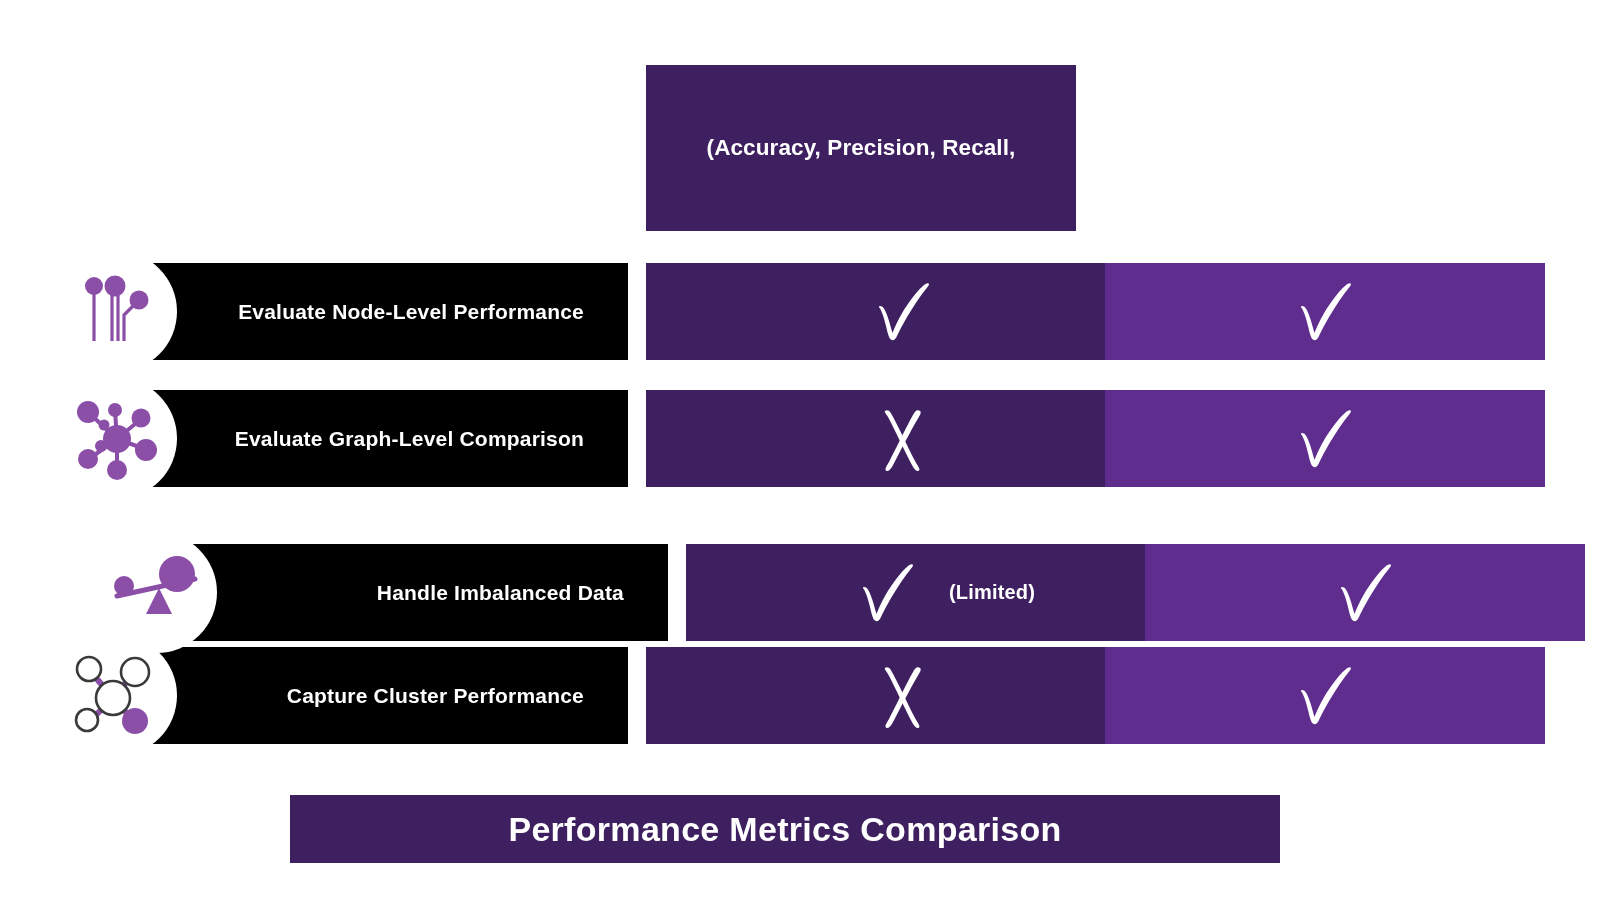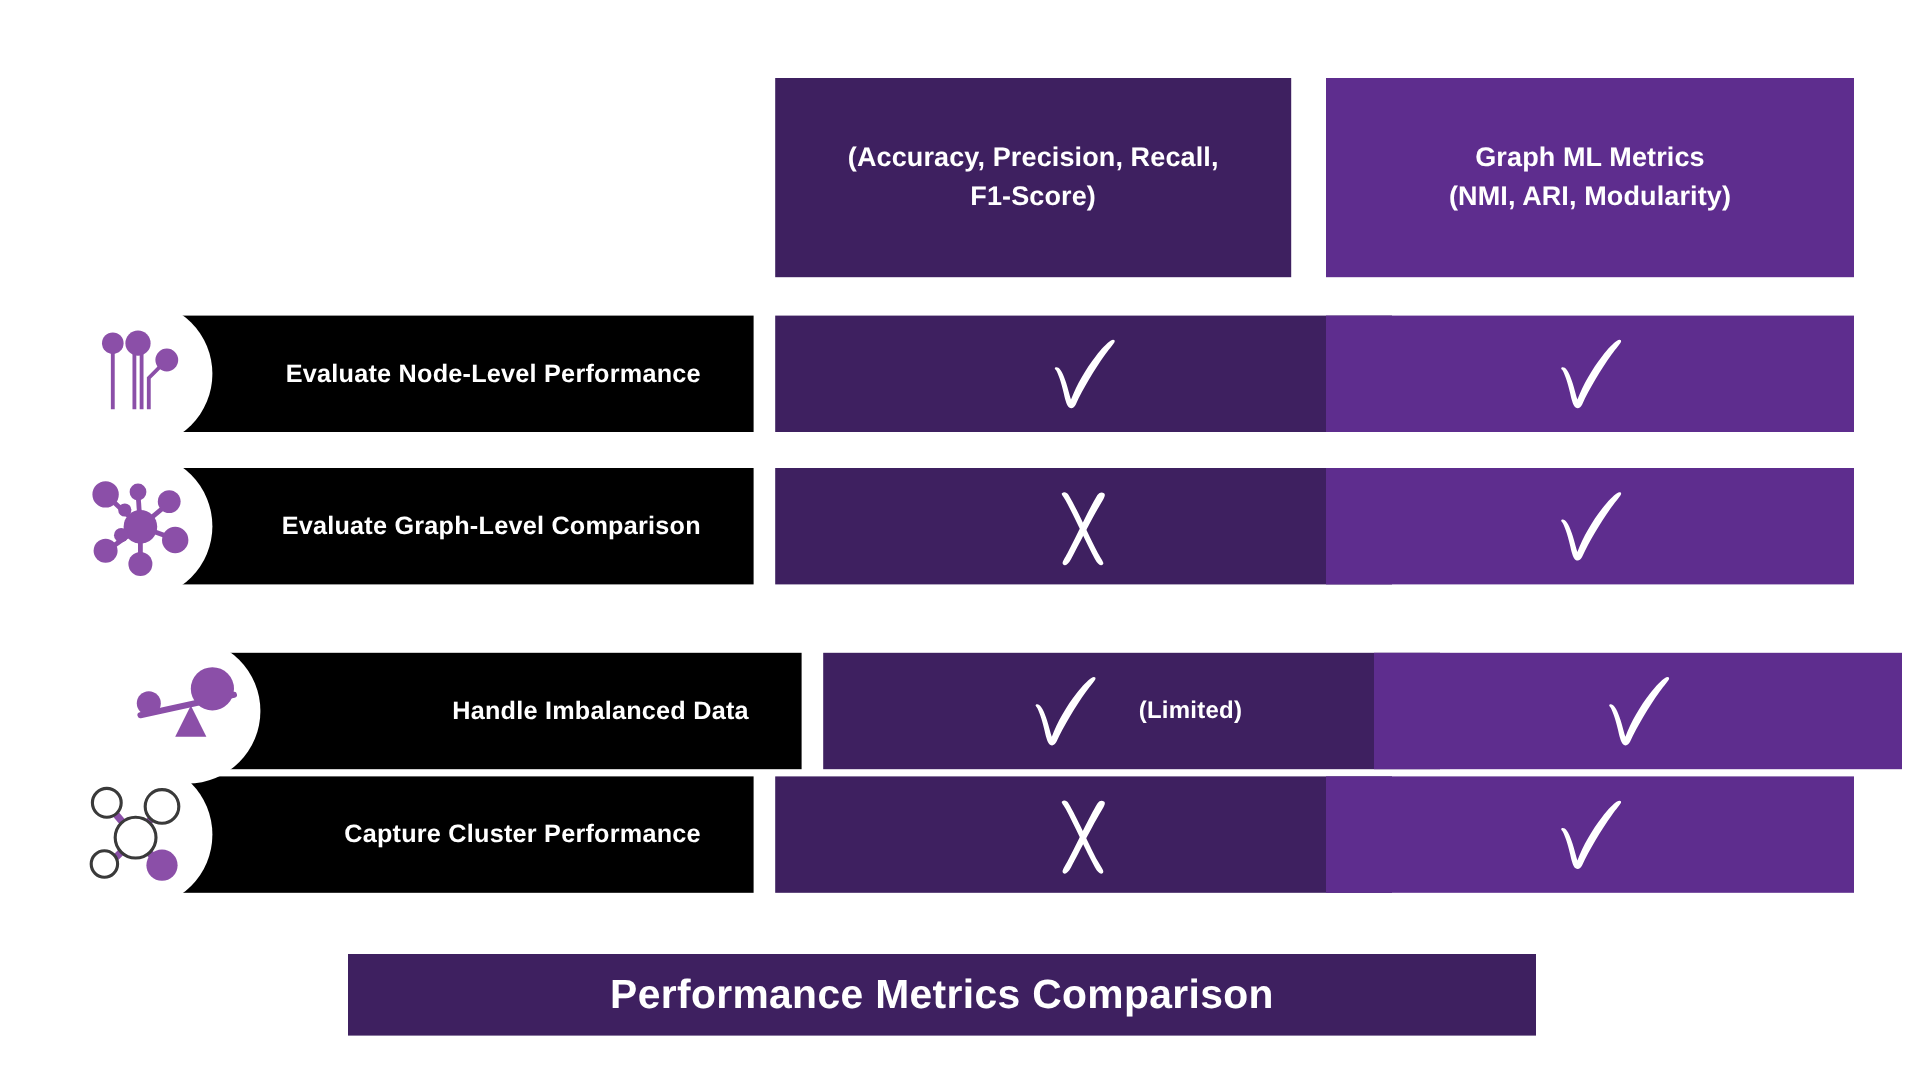--- a/index.html
+++ b/index.html
@@ -160,30 +160,23 @@
   }
 </style>
 </head>
 <body>
 
 <div class="stage">
 
   <div class="col-header col-header-trad">
     <div>
       <span class="hdr-line">(Accuracy, Precision, Recall,</span>
-      <span class="hdr-line">F1-Score)</span>
-    </div>
-  </div>
-
-  <div class="col-header col-header-graph">
-    <div>
-      <span class="hdr-line">Graph ML Metrics</span>
-      <span class="hdr-line">(NMI, ARI, Modularity)</span>
-    </div>
-  </div>
+    </div>
+  </div>
+
 
   <div class="row row-0">
     <div class="label-bar">
       <span class="label-text">Evaluate Node-Level Performance</span>
     </div>
     <div class="notch"></div>
     <div class="icon-holder">
       <svg width="86" height="86" viewBox="0 0 86 86">
         <g stroke="#8B4FA8" stroke-width="3.2" fill="none">
           <path d="M20 20 L20 44 L20 72"></path>

